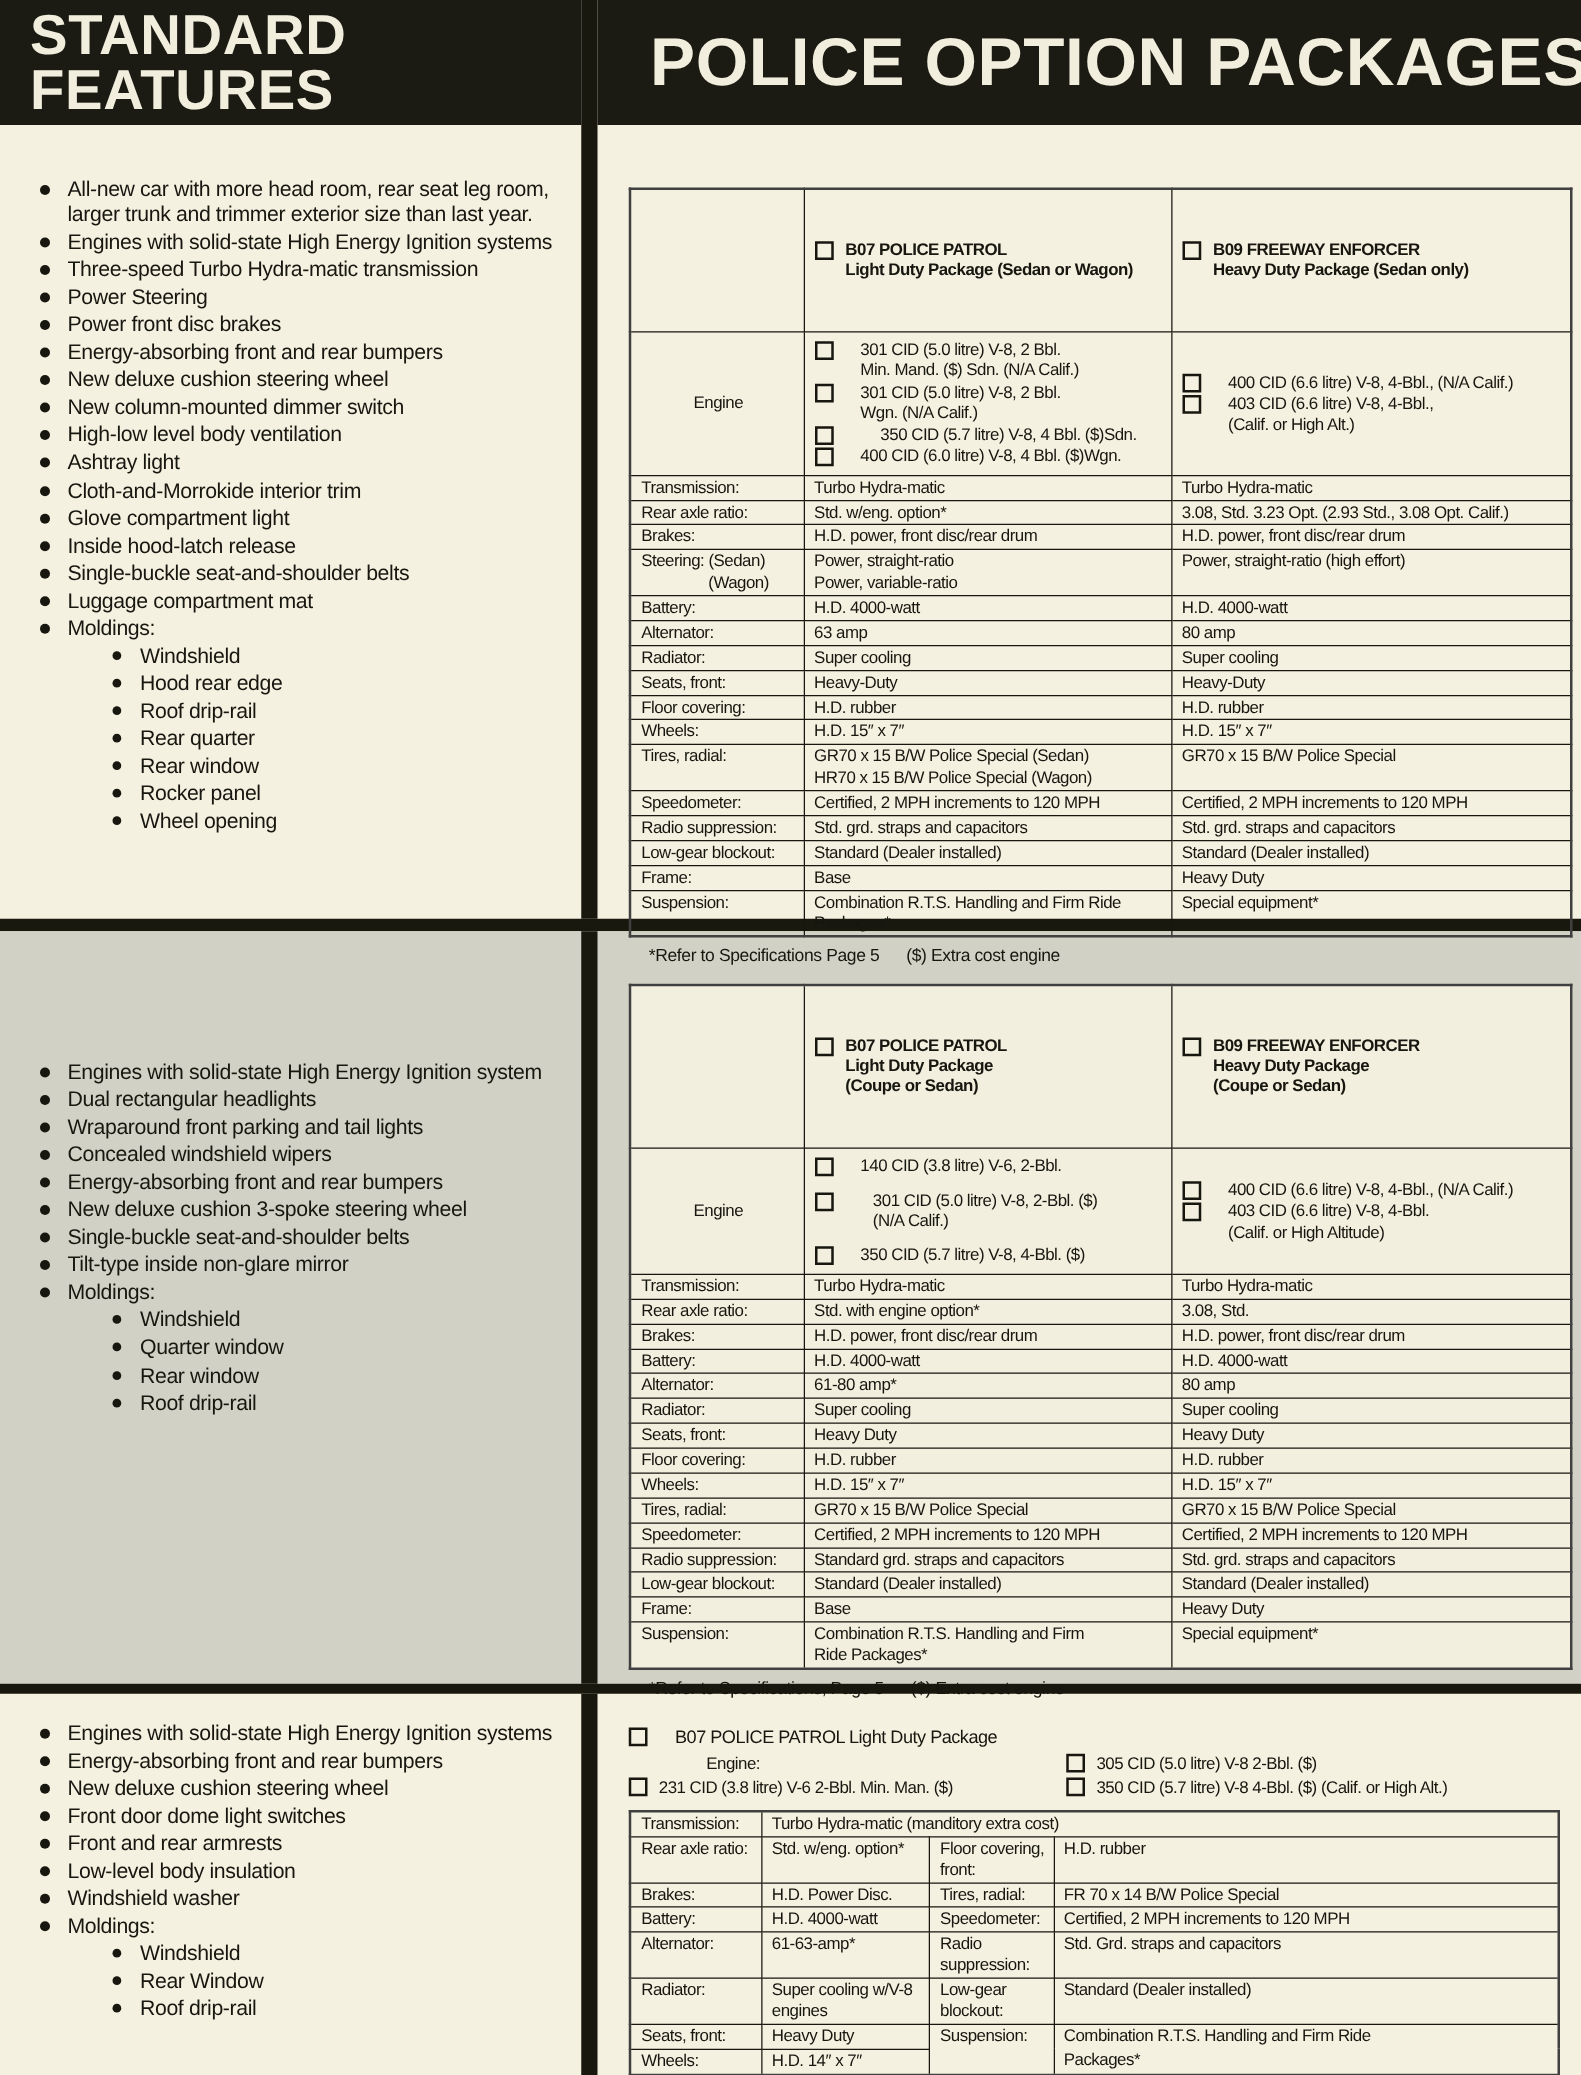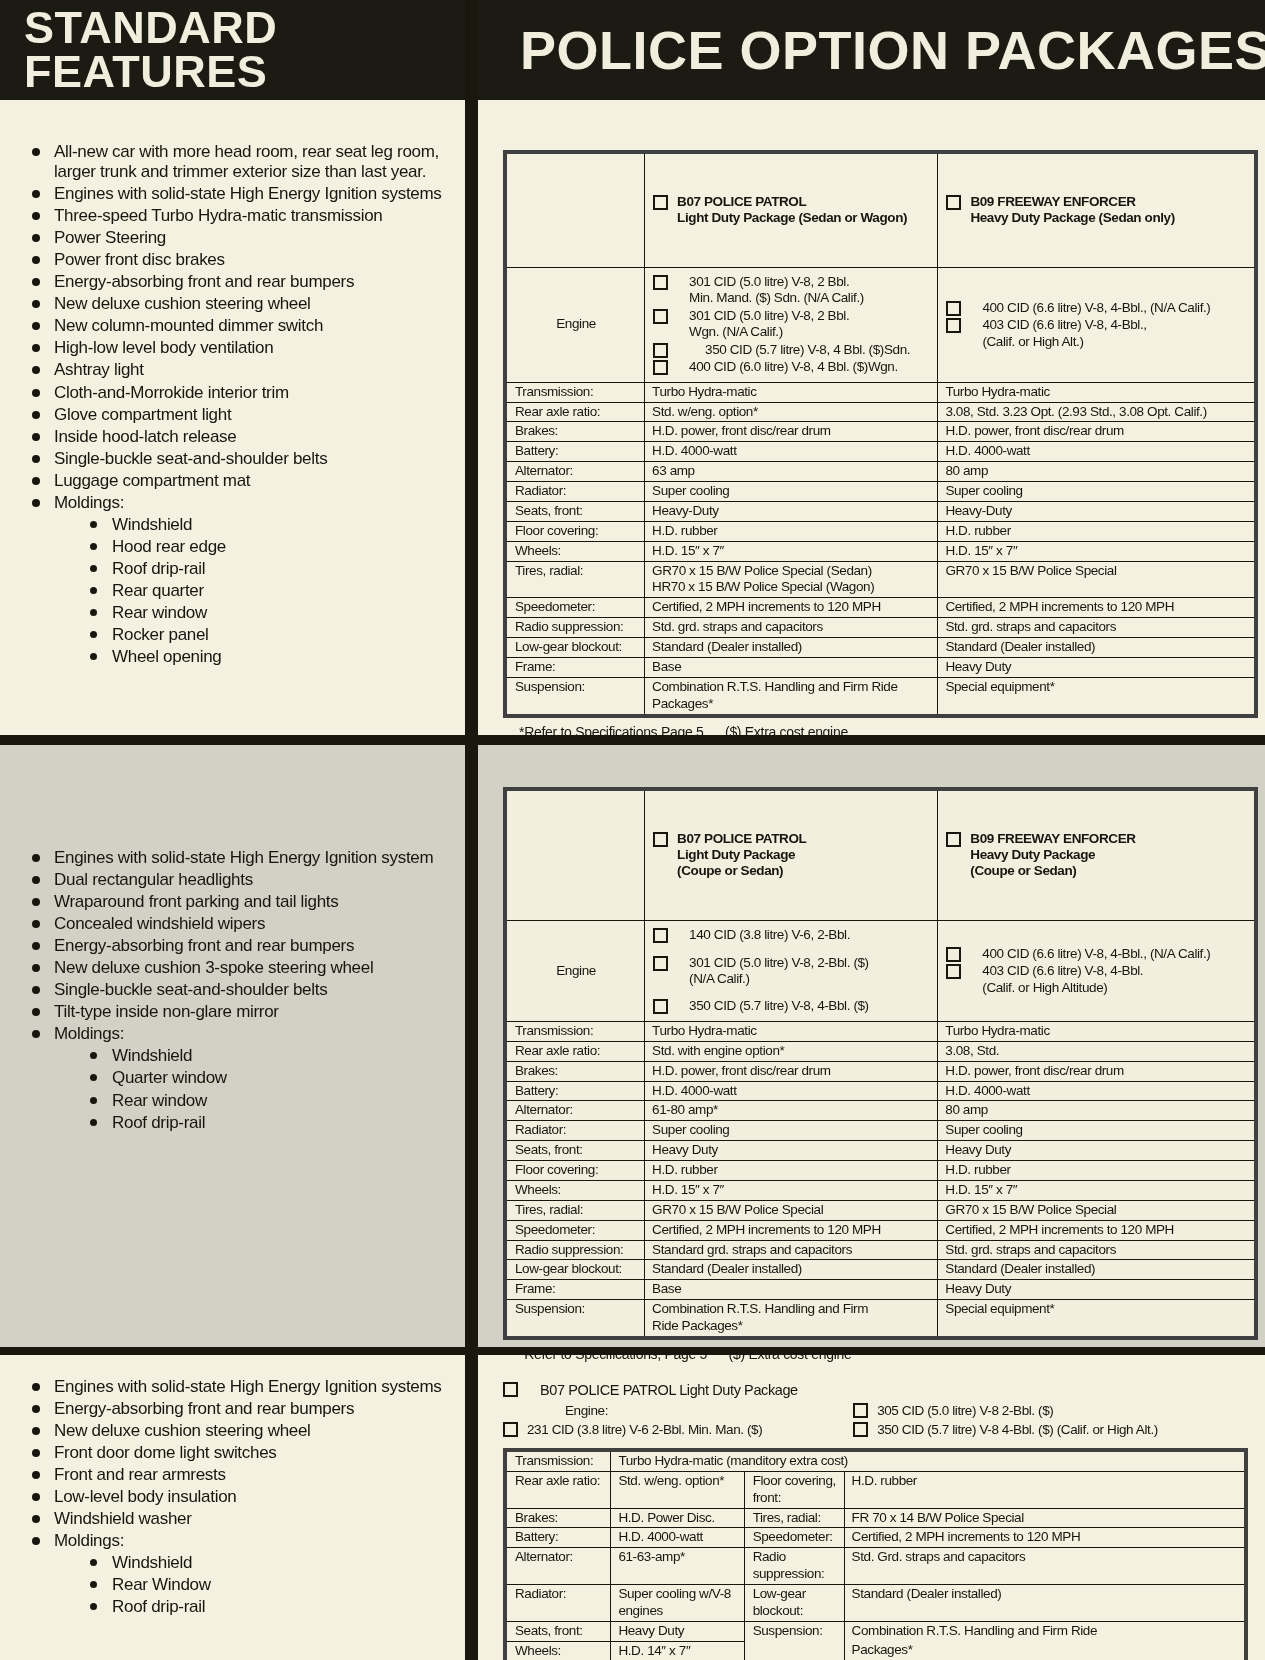--- a/index.html
+++ b/index.html
@@ -28,21 +28,21 @@
   li.feat{position:relative;padding-left:26px;margin-bottom:2px}
   li.feat::before{content:"";position:absolute;left:4px;top:6px;width:8px;height:8px;border-radius:50%;background:#17160f}
   li.feat.sub{margin-left:58px}
   li.feat.sub::before{width:7px;height:7px;top:6px}
 
   .tbl-area{padding-left:25px}
   .s1 .tbl-area{margin-top:50px}
   .s2 .tbl-area{margin-top:42px}
   .s3 .tbl-area{margin-top:26px}
 
-  table.spec{border-collapse:collapse;width:755px;font-size:13.5px;letter-spacing:-.4px;border:4px solid #404040}
+  table.spec{border-collapse:collapse;width:755px;font-size:13.5px;letter-spacing:-.4px;border:2px solid #404040}
   table.spec.gray-bg{background:#f2efdf}
   .spec th,.spec td{border:1.5px solid #17160f;padding:1px 7px;text-align:left;vertical-align:top;white-space:pre-wrap;line-height:1.25}
   .spec thead th{padding:6px 8px 7px 8px;vertical-align:top}
   .c-lbl{width:140px}.c-v1{width:295px}.c-v2{width:320px}
   .pkg{display:flex;gap:9px;font-weight:bold;line-height:1.2}
   .pkg-t{white-space:pre-wrap}
   .cb{width:15px;height:15px;border:2px solid #17160f;flex:none;display:inline-block;margin-top:1px;background:transparent}
   td.lbl{padding-left:8px}
   td.eng-lbl{vertical-align:middle;text-align:center}
   td.eng-cell{vertical-align:middle;padding:5px 8px}
@@ -146,20 +146,27 @@
                 <td class="lbl">Rear axle ratio:</td>
                 <td class="val">Std. w/eng. option*</td>
                 <td class="val">3.08, Std. 3.23 Opt. (2.93 Std., 3.08 Opt. Calif.)</td>
               </tr>
               <tr>
                 <td class="lbl">Brakes:</td>
                 <td class="val">H.D. power, front disc/rear drum</td>
                 <td class="val">H.D. power, front disc/rear drum</td>
               </tr>
               <tr>
+                <td class="lbl">Steering: (Sedan)
+                (Wagon)</td>
+                <td class="val">Power, straight-ratio
+Power, variable-ratio</td>
+                <td class="val">Power, straight-ratio (high effort)</td>
+              </tr>
+              <tr>
                 <td class="lbl">Battery:</td>
                 <td class="val">H.D. 4000-watt</td>
                 <td class="val">H.D. 4000-watt</td>
               </tr>
               <tr>
                 <td class="lbl">Alternator:</td>
                 <td class="val">63 amp</td>
                 <td class="val">80 amp</td>
               </tr>
               <tr>
@@ -265,21 +272,21 @@
                   <span class="cb"></span>
                   <span class="pkg-t"><span>B09 FREEWAY ENFORCER</span><br><span>Heavy Duty Package
 (Coupe or Sedan)</span></span>
                 </div>
               </th>
             </tr>
           </thead>
           <tbody>
             <tr>
               <td class="lbl eng-lbl">Engine</td>
-              <td class="eng-cell eng-b07"><div class="eng-opt"><span class="cb"></span><span style="white-space: pre-wrap;">140 CID (3.8 litre) V-6, 2-Bbl.</span></div><div class="eng-opt"><span class="cb"></span><span style="white-space: pre-wrap;">301 CID (5.0 litre) V-8, 2-Bbl. ($)
+              <td class="eng-cell eng-b07"><div class="eng-opt"><span class="cb"></span><span style="white-space: pre-wrap;">140 CID (3.8 litre) V-6, 2-Bbl.</span></div><div class="eng-opt"><span class="cb"></span><span style="white-space: pre-wrap; margin-left: 10px;">301 CID (5.0 litre) V-8, 2-Bbl. ($)
 (N/A Calif.)</span></div><div class="eng-opt"><span class="cb"></span><span style="white-space: pre-wrap;">350 CID (5.7 litre) V-8, 4-Bbl. ($)</span></div></td>
               <td class="eng-cell eng-b09"><div class="eng-opt"><span class="cb"></span><span style="white-space: pre-wrap;">400 CID (6.6 litre) V-8, 4-Bbl., (N/A Calif.)</span></div><div class="eng-opt"><span class="cb"></span><span style="white-space: pre-wrap;">403 CID (6.6 litre) V-8, 4-Bbl.
 (Calif. or High Altitude)</span></div></td>
             </tr>
           <tr>
                 <td class="lbl">Transmission:</td>
                 <td class="val">Turbo Hydra-matic</td>
                 <td class="val">Turbo Hydra-matic</td>
               </tr>
               <tr>

